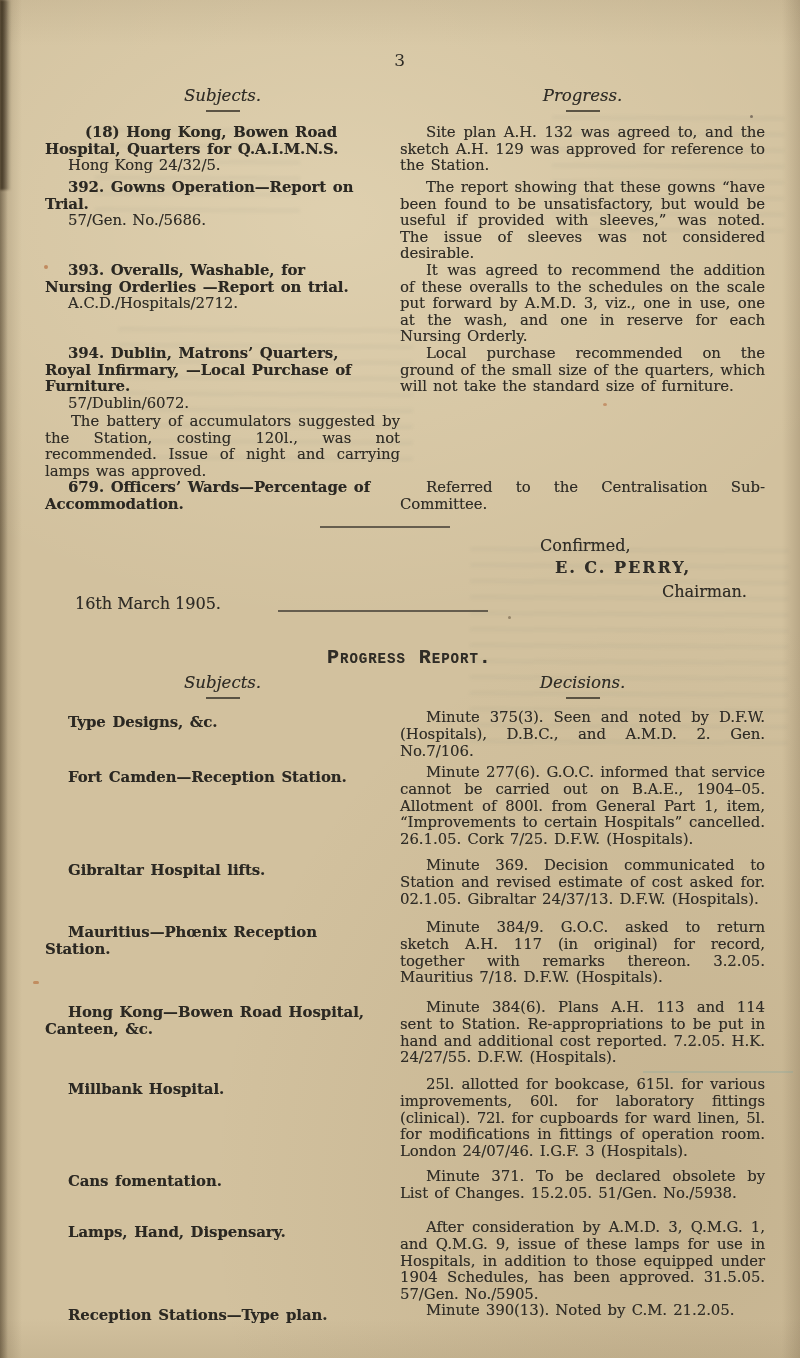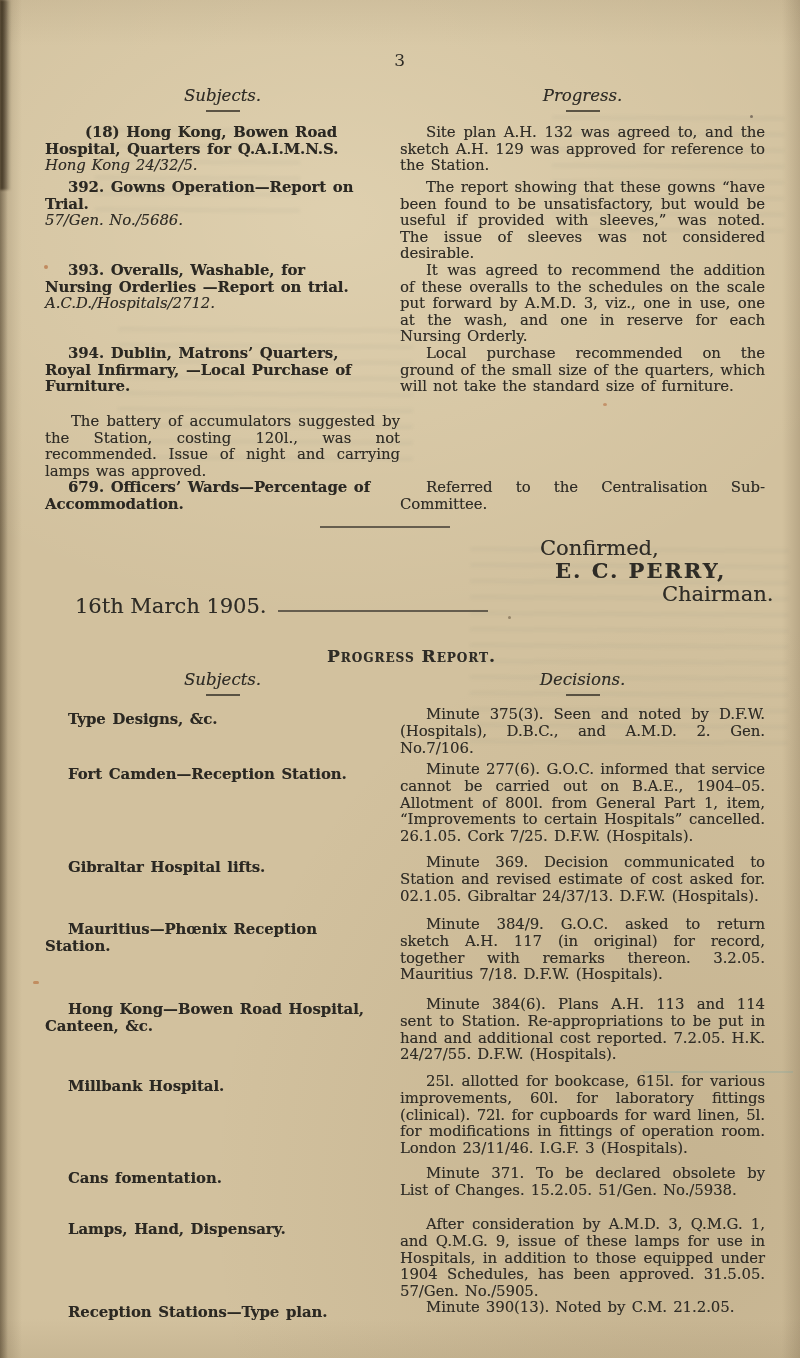--- a/index.html
+++ b/index.html
@@ -37,36 +37,36 @@
     text-shadow:.2px .2px .35px rgba(47,44,38,.45);}
   .colheads{display:grid;grid-template-columns:355px 365px;height:38px;}
   .colhead{text-align:center;}
   .colhead .hd{font-style:italic;font-size:16.5px;display:inline-block;
     text-shadow:.2px .2px .35px rgba(47,44,38,.45);}
   .dash{width:34px;height:2px;background:#443e33;margin:5px auto 0;opacity:.85;}
   .row{display:grid;grid-template-columns:355px 365px;align-items:start;}
   .subj-cell{padding-right:24px;}
   .subject{font-weight:bold;color:#2b2822;text-indent:23px;word-spacing:1.5px;}
   .indent-lg{text-indent:40px;}
-  .reference{word-spacing:1px;font-style:italic;}
+  .reference{margin-left:23px;word-spacing:1px;}
   .prog-cell p{text-indent:26px;text-align:justify;word-spacing:1.5px;}
   .s2 .subj-cell{padding-top:5px;}
   .sig-block{position:relative;height:88px;}
   .rule{position:absolute;height:2px;background:#4a4439;opacity:.8;}
   .rule-above{top:0;left:275px;width:130px;}
   .rule-below{top:84px;left:233px;width:210px;}
-  .sig{position:absolute;font-size:21px;
+  .sig{position:absolute;font-size:16px;
     text-shadow:.2px .2px .35px rgba(47,44,38,.45);}
   .sig-confirmed{top:10px;left:495px;}
   .sig-name{top:32px;left:510px;letter-spacing:2px;font-weight:bold;}
   .sig-role{top:56px;left:617px;}
   .sig-date{top:68px;left:30px;}
   .report-head{margin-top:32px;margin-left:282px;font-variant:small-caps;
-    font-size:17px;letter-spacing:1px;font-weight:600;
-    text-shadow:.2px .2px .35px rgba(47,44,38,.45);}
+    font-size:20px;letter-spacing:1px;font-weight:600;
+    text-shadow:.2px .2px .35px rgba(47,44,38,.45);font-family:Liberation Mono, monospace;}
   .colheads.second{margin-top:4px;height:36px;}
 </style>
 </head>
 <body>
 
 <div class="page">
 
   <div class="corner-tl"></div>
   <div class="edge-left"></div>
   <div class="ghost" style="left:95px;top:128px;width:205px;height:95px;"></div>
@@ -121,20 +121,21 @@
         <p class="reference">A.C.D./Hospitals/2712.</p>
       </div>
       <div class="prog-cell">
         <p>It was agreed to recommend the addition of these overalls to the schedules on the scale put forward by A.M.D. 3, viz., one in use, one at the wash, and one in reserve for each Nursing Orderly.</p>
       </div>
     </div>
 
     <div class="row" style="min-height:68px">
       <div class="subj-cell">
         <p class="subject">394. Dublin, Matrons’ Quarters, Royal Infirmary, —Local Purchase of Furniture.</p>
+        <p class="reference">57/Dublin/6072.</p>
       </div>
       <div class="prog-cell">
         <p>Local purchase recommended on the ground of the small size of the quarters, which will not take the standard size of furniture.</p>
       </div>
     </div>
 
     <div class="row" style="min-height:57px">
       <div class="prog-cell">
         <p>The battery of accumulators suggested by the Station, costing 120l., was not recommended. Issue of night and carrying lamps was approved.</p>
       </div>
@@ -214,21 +215,21 @@
       <div class="prog-cell">
         <p>Minute 384(6). Plans A.H. 113 and 114 sent to Station. Re-appropriations to be put in hand and additional cost reported. 7.2.05. H.K. 24/27/55. D.F.W. (Hospitals).</p>
       </div>
     </div>
 
     <div class="row s2" style="min-height:92px">
       <div class="subj-cell">
         <p class="subject">Millbank Hospital.</p>
       </div>
       <div class="prog-cell">
-        <p>25l. allotted for bookcase, 615l. for various improvements, 60l. for laboratory fittings (clinical). 72l. for cupboards for ward linen, 5l. for modifications in fittings of operation room. London 23/11/46. I.G.F. 3 (Hospitals).</p>
+        <p>25l. allotted for bookcase, 615l. for various improvements, 60l. for laboratory fittings (clinical). 72l. for cupboards for ward linen, 5l. for modifications in fittings of operation room. London 24/07/46. I.G.F. 3 (Hospitals).</p>
       </div>
     </div>
 
     <div class="row s2" style="min-height:51px">
       <div class="subj-cell">
         <p class="subject">Cans fomentation.</p>
       </div>
       <div class="prog-cell">
         <p>Minute 371. To be declared obsolete by List of Changes. 15.2.05. 51/Gen. No./5938.</p>
       </div>

